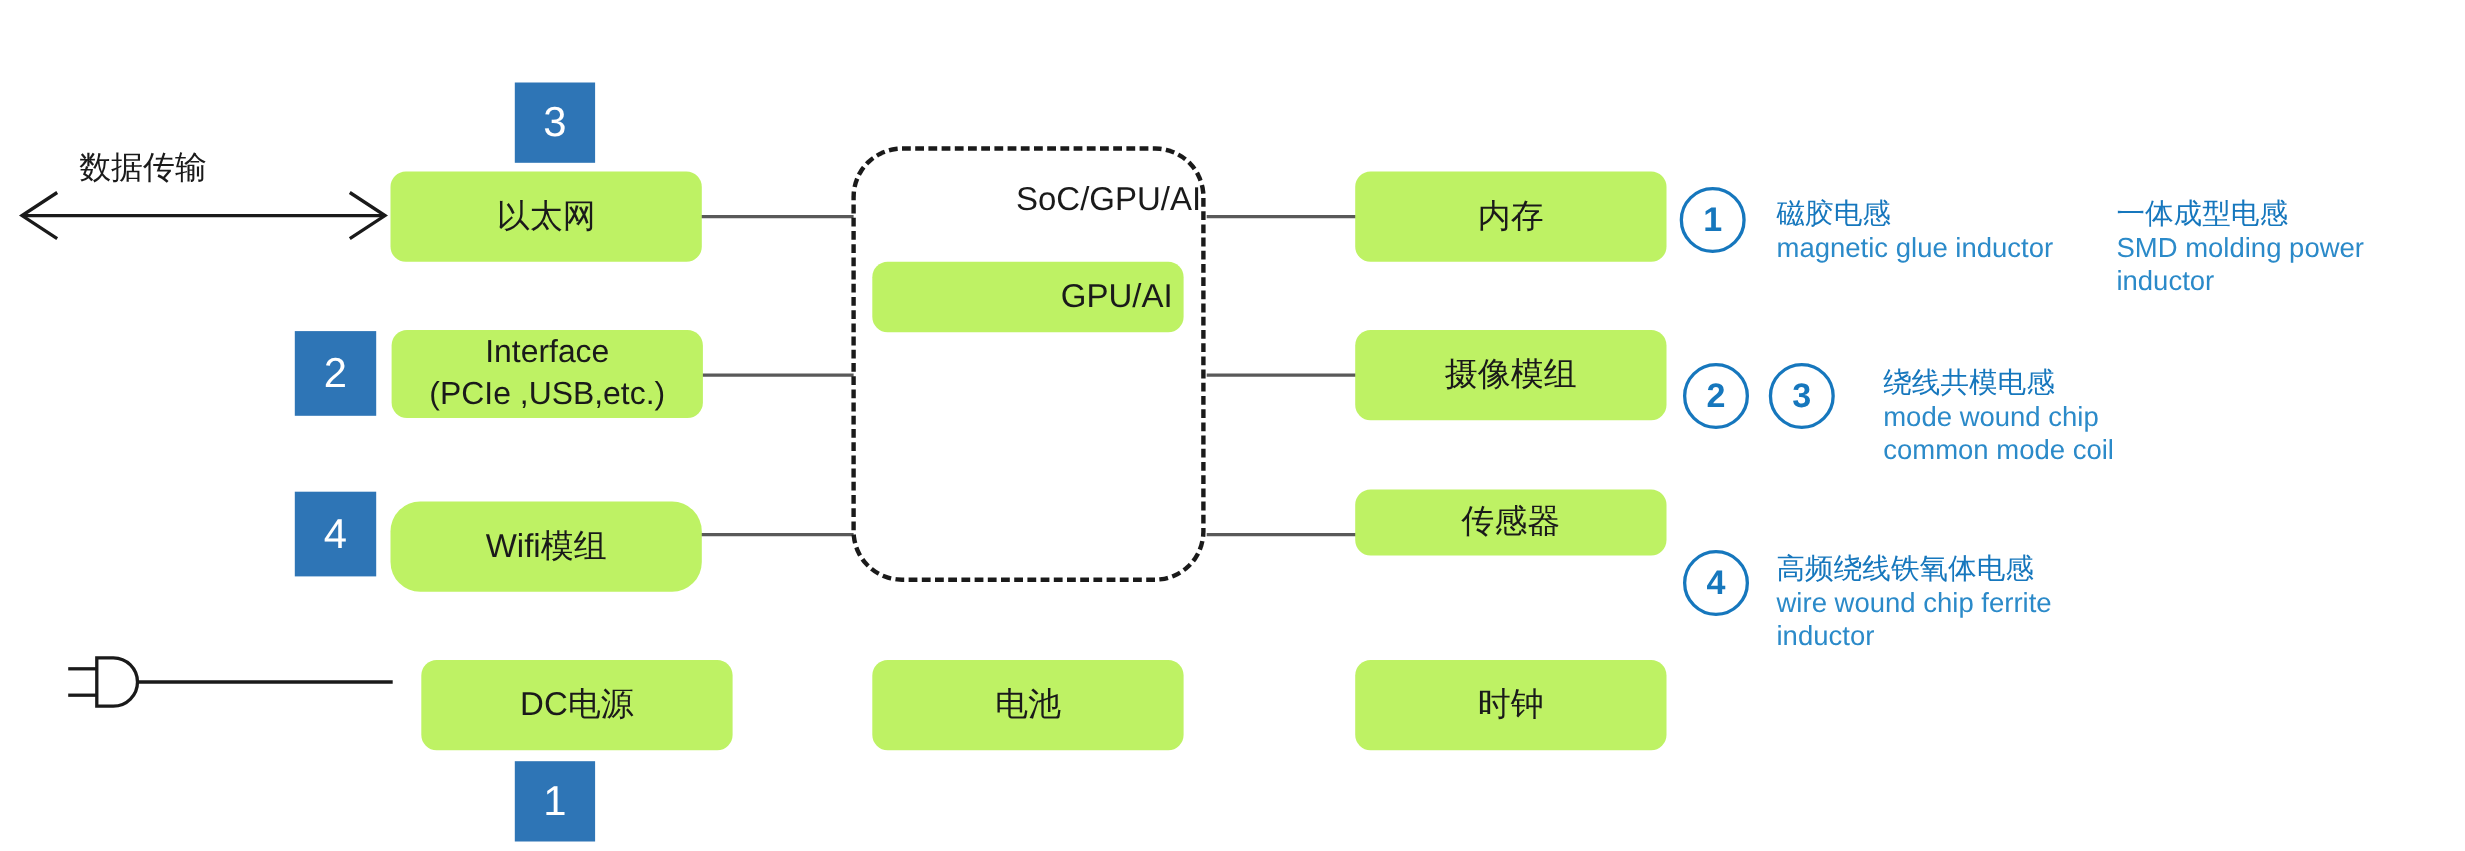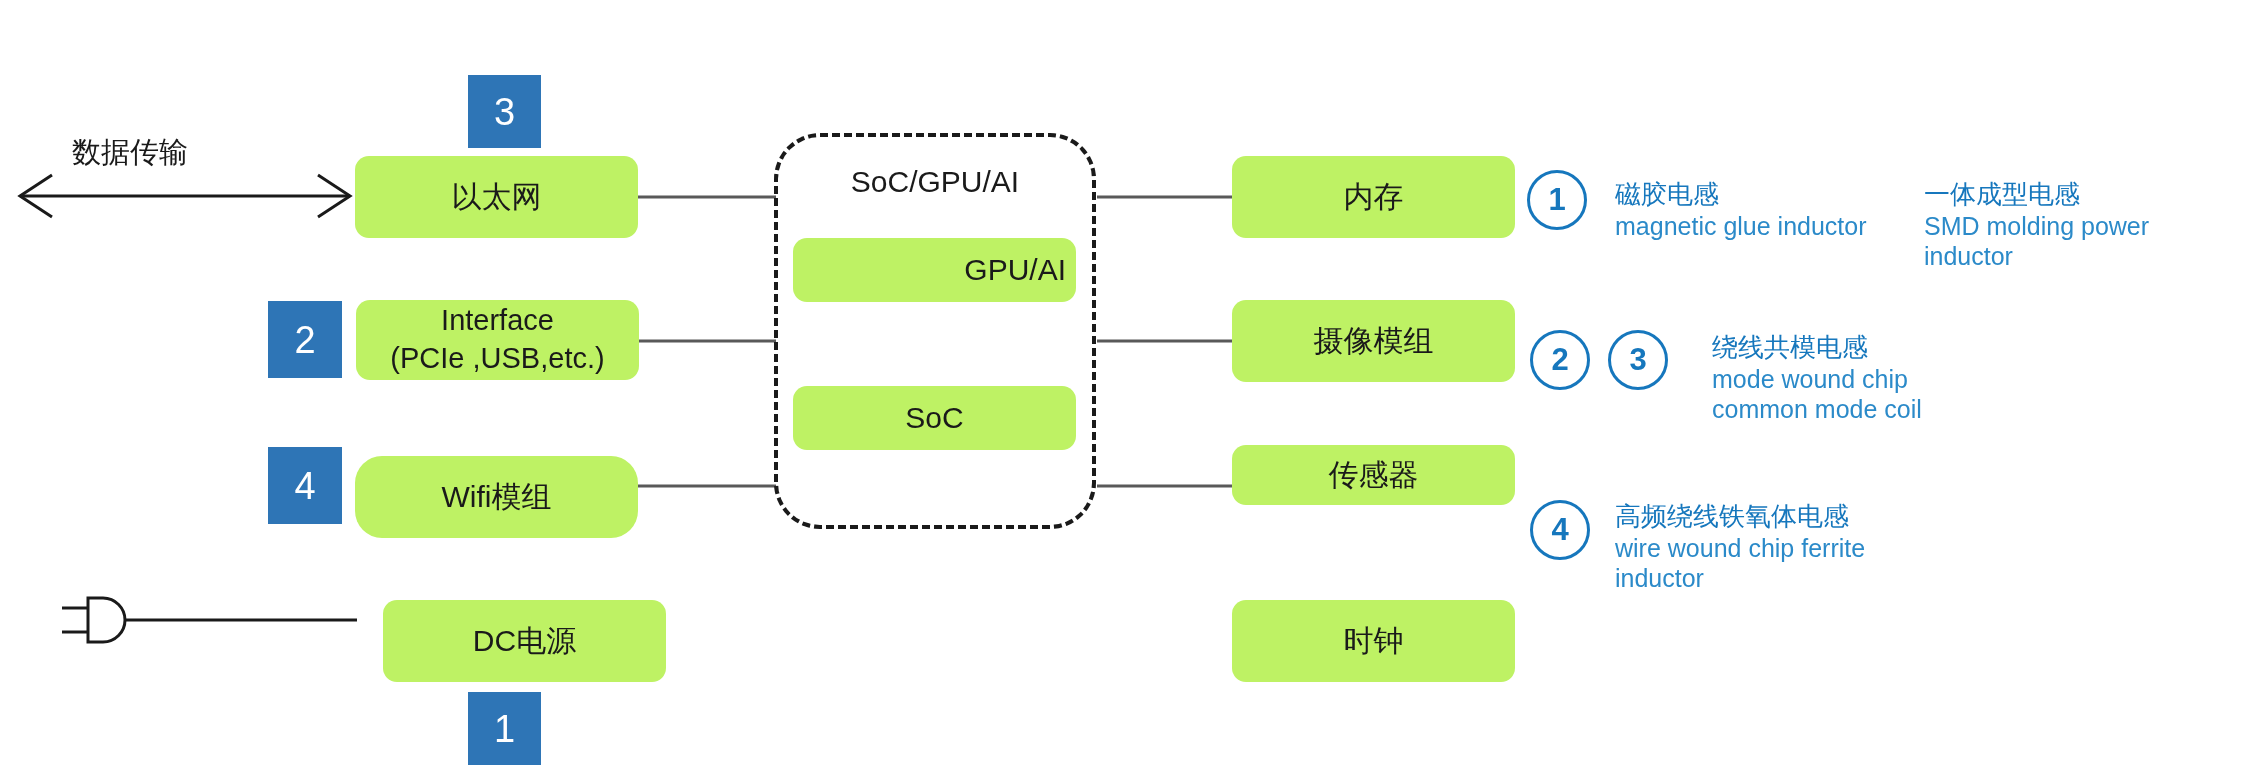--- a/index.html
+++ b/index.html
@@ -30,21 +30,21 @@
     color:#1677BD;display:flex;align-items:center;justify-content:center;
     font-size:31px;font-weight:700;box-sizing:border-box;
   }
 
   
   .dashbox{
     position:absolute;border:4px dashed #1a1a1a;border-radius:46px;
     box-sizing:border-box;background:transparent;
   }
   .dash-title{
-    position:absolute;font-size:30px;color:#1a1a1a;text-align:center;
+    position:absolute;font-size:30px;color:#1a1a1a;text-align:right;
     width:100%;left:0;
   }
 
   
   .datalabel{position:absolute;font-size:29px;color:#1a1a1a;white-space:nowrap;}
 
   
   .ann{position:absolute;color:#1677BD;}
   .ann .cn{font-size:26px;font-weight:400;line-height:1.25;white-space:nowrap;}
   .ann .en{font-size:25px;font-weight:400;line-height:1.22;color:#2B8AC9;}
@@ -113,24 +113,24 @@
   </div>
 
   <div class="dashbox" style="left:774px;top:133px;width:322px;height:396px;">
     <div class="dash-title" style="top:28px;">SoC/GPU/AI</div>
   </div>
 
   <div class="node" style="left:793px;top:238px;width:283px;height:64px;justify-content:flex-end;">
     <span>GPU/AI</span>
   </div>
 
-  <div class="node" style="left:793px;top:386px;width:283px;height:64px;">
-    <span>SoC</span>
+
+  <div class="node" style="left:793px;top:600px;width:283px;height:82px;">
+    <span>电池</span>
   </div>
-
 
   <div class="node" style="left:1232px;top:156px;width:283px;height:82px;">
     <span>内存</span>
   </div>
   <div class="node" style="left:1232px;top:300px;width:283px;height:82px;">
     <span>摄像模组</span>
   </div>
   <div class="node" style="left:1232px;top:445px;width:283px;height:60px;">
     <span>传感器</span>
   </div>

